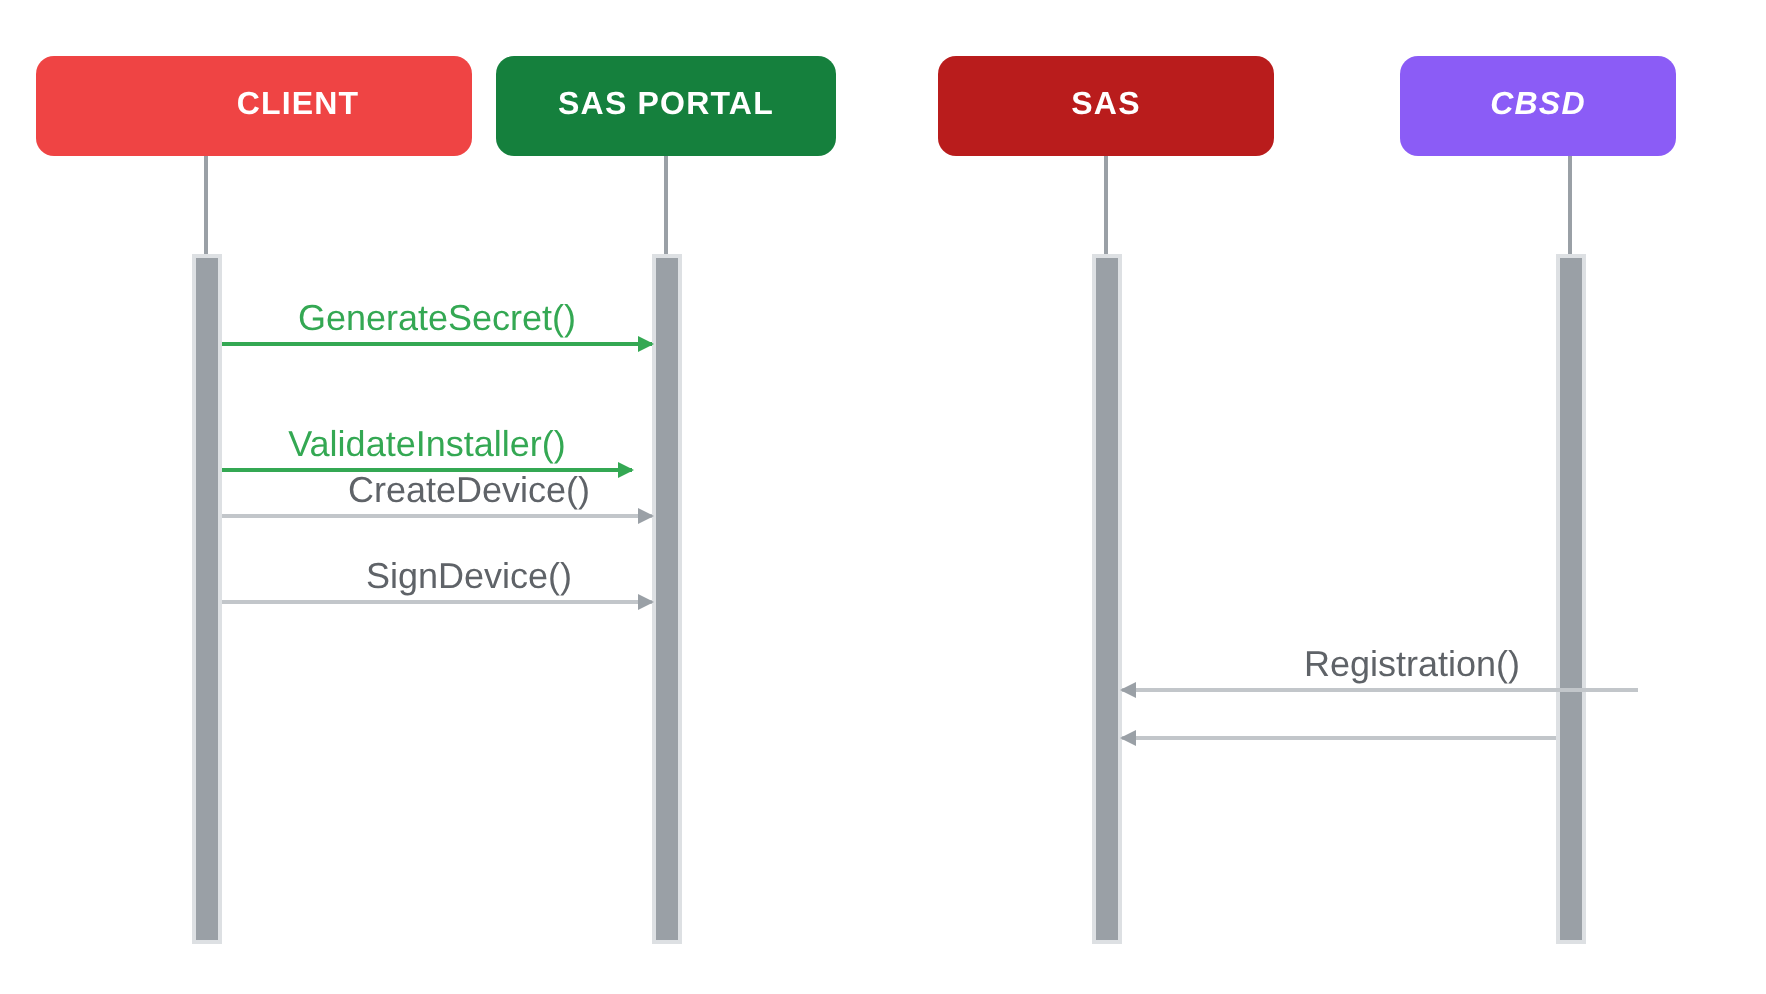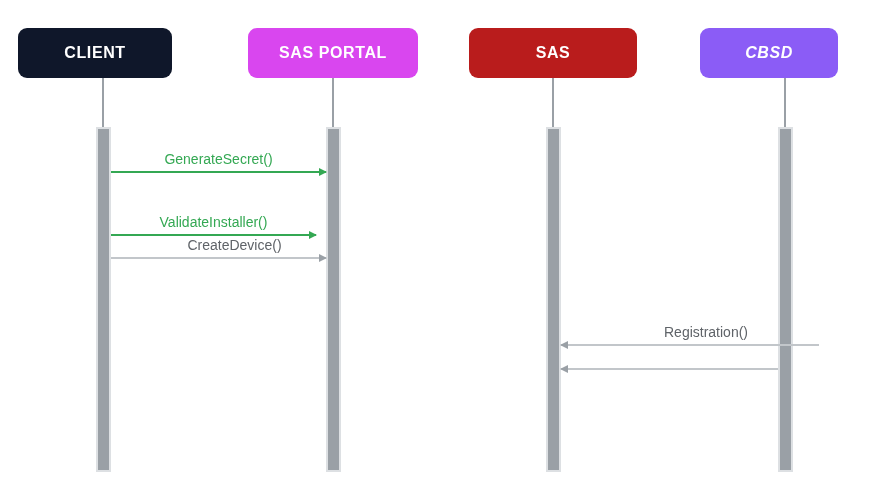--- a/index.html
+++ b/index.html
@@ -22,22 +22,22 @@
     height: 50px;
     border-radius: 9px;
     display: flex;
     align-items: center;
     justify-content: center;
     color: #ffffff;
     font-size: 16px;
     font-weight: bold;
     letter-spacing: 0.6px;
   }
-  .actor-client     { left: 18px;  width: 154px; background: #0f172a; }
-  .actor-sas-portal { left: 248px; width: 170px; background: #d946ef; }
+  .actor-client     { left: 18px;  width: 174px; background: #ef4444; padding-left: 44px; }
+  .actor-sas-portal { left: 248px; width: 170px; background: #15803d; }
   .actor-sas        { left: 469px; width: 168px; background: #b91c1c; }
   .actor-cbsd       { left: 700px; width: 138px; background: #8b5cf6; font-style: italic; }
 
   
   .stem {
     position: absolute;
     top: 78px;
     height: 49px;
     width: 2px;
     background: #9AA0A6;
@@ -60,21 +60,21 @@
   .act-client     { left: 96px;  }
   .act-sas-portal { left: 326px; }
   .act-sas        { left: 546px; }
   .act-cbsd       { left: 778px; }
 
   
   .message { position: absolute; }
   .msg-label {
     height: 19px;
     line-height: 19px;
-    font-size: 14px;
+    font-size: 18px;
     text-align: center;
     white-space: nowrap;
   }
   .msg-line {
     position: relative;
     height: 2px;
     margin-top: 2px;
   }
   .message.green .msg-label { color: #34A853; }
   .message.green .msg-line  { background: #34A853; }
@@ -146,20 +146,24 @@
     <div class="msg-line"></div>
   </div>
   <div class="message green arrow-right msg-2">
     <div class="msg-label">ValidateInstaller()</div>
     <div class="msg-line"></div>
   </div>
   <div class="message gray arrow-right msg-3">
     <div class="msg-label">CreateDevice()</div>
     <div class="msg-line"></div>
   </div>
+  <div class="message gray arrow-right msg-4">
+    <div class="msg-label">SignDevice()</div>
+    <div class="msg-line"></div>
+  </div>
 
   <div class="message gray arrow-left msg-5">
     <div class="msg-label">Registration()</div>
     <div class="msg-line"></div>
   </div>
   <div class="message gray arrow-left msg-6">
     <div class="msg-line"></div>
   </div>
 
 </div>

